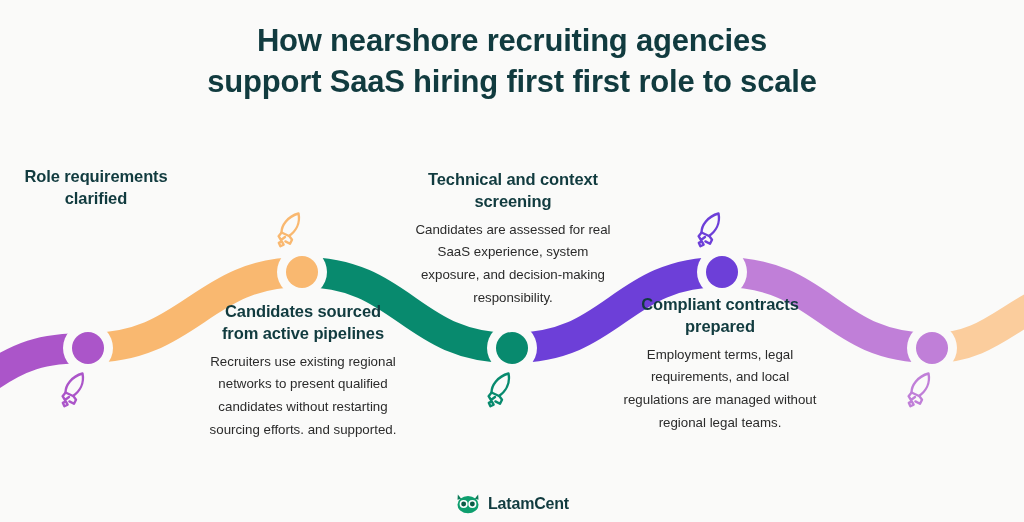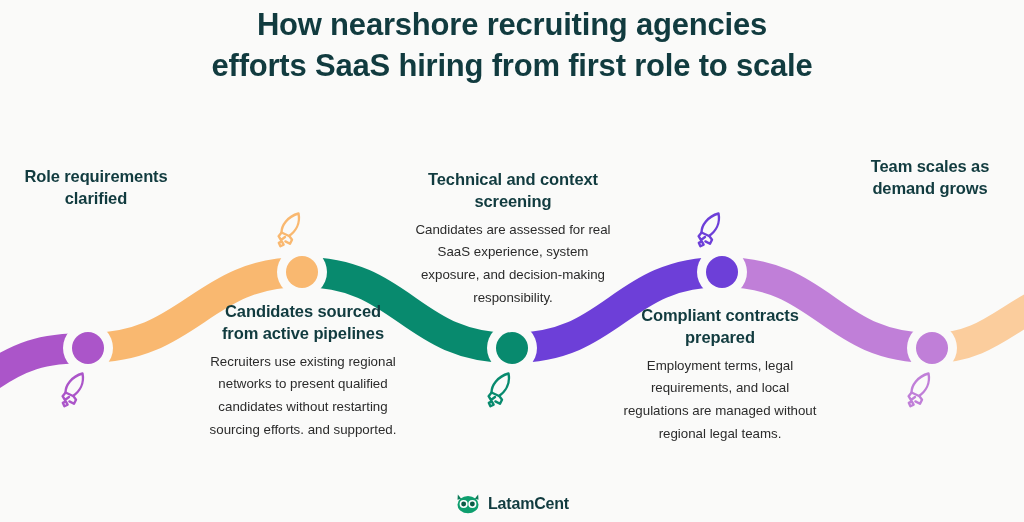--- a/index.html
+++ b/index.html
@@ -7,21 +7,21 @@
     width:1024px;height:522px;
     background:#fafaf9;
     font-family:"Liberation Sans", sans-serif;
     overflow:hidden;
     position:relative;
   }
   #stage{position:relative;width:1024px;height:522px;}
 
   
   .title{
-    position:absolute;left:0;top:4px;width:1024px;
+    position:absolute;left:0;top:20px;width:1024px;
     text-align:center;
     color:#113b3f;
     font-size:31px;
     font-weight:bold;
     line-height:1.33;
     letter-spacing:-0.2px;
   }
   .title span{display:block;}
 
   
@@ -41,41 +41,41 @@
     margin:0;
     color:#2b2b2b;
     font-size:13.3px;
     line-height:1.72;
     font-weight:normal;
   }
 
   .step-1{left:3px;  top:145px; width:186px;margin-top:20px;}
   .step-2{left:208px;top:300px; width:190px;}
   .step-3{left:415px;top:168px; width:196px;}
-  .step-4{left:622px;top:304px; width:196px;}
+  .step-4{left:622px;top:293px; width:196px;}
   .step-5{left:838px;top:155px; width:184px;}
 
   
   .logo{
     position:absolute;left:0;bottom:8px;width:1024px;
     display:flex;align-items:center;justify-content:center;gap:7px;
   }
   .logo-mark{width:26px;height:21px;display:block;}
   .logo-text{
     color:#113b3f;font-size:16px;font-weight:bold;letter-spacing:-0.2px;
   }
 </style>
 </head>
 <body style="background: rgb(250, 250, 249);">
 
 <div id="stage">
 
   <div class="title">
     <span>How nearshore recruiting agencies</span>
-    <span>efforts SaaS hiring from first role to scale</span>
+    <span>support SaaS hiring first first role to scale</span>
   </div>
 
   <svg id="wave" viewBox="0 0 1024 522">
     <defs>
 
       <g id="rocket-glyph">
         <path d="M3.5 20.5 C3.5 13.5 9.5 4.5 20.5 1.5 C22.5 11.5 17.5 19.5 11.0 24.0 Z" fill="none" stroke-width="2.4" stroke-linejoin="round" stroke-linecap="round"></path>
         <path d="M3.6 20.4 L0.6 24.2 L3.0 28.0 L7.0 25.0" fill="none" stroke-width="2.4" stroke-linejoin="round" stroke-linecap="round"></path>
         <path d="M11.2 23.9 L14.0 27.8 L12.0 31.8 L7.4 29.4" fill="none" stroke-width="2.4" stroke-linejoin="round" stroke-linecap="round"></path>
         <path d="M0.8 30.8 L3.8 29.4 L5.6 32.6 L2.4 34.2 Z" fill="none" stroke-width="2.4" stroke-linejoin="round" stroke-linecap="round"></path>
@@ -132,21 +132,20 @@
     <h3>Candidates sourced from active pipelines</h3>
     <p>Recruiters use existing regional networks to present qualified candidates without restarting sourcing efforts. and supported.</p>
   </div>
 
   <div class="step step-4">
     <h3>Compliant contracts prepared</h3>
     <p>Employment terms, legal requirements, and local regulations are managed without regional legal teams.</p>
   </div>
 
   <div class="step step-5">
-    <h3>Team scales as demand grows</h3>
   </div>
 
   <div class="logo">
     <svg class="logo-mark" viewBox="0 0 34 28">
       <path d="M3.5 2.0 L8.0 7.5 L3.0 9.0 Z" fill="#0b7a57"></path>
       <path d="M30.5 2.0 L26.0 7.5 L31.0 9.0 Z" fill="#0b7a57"></path>
       <ellipse cx="17" cy="15.5" rx="14" ry="11.5" fill="#0e9e6e"></ellipse>
       <circle cx="11.2" cy="14.6" r="5.4" fill="#ffffff"></circle>
       <circle cx="22.8" cy="14.6" r="5.4" fill="#ffffff"></circle>
       <circle cx="11.2" cy="14.6" r="3.3" fill="#0b5c46"></circle>

